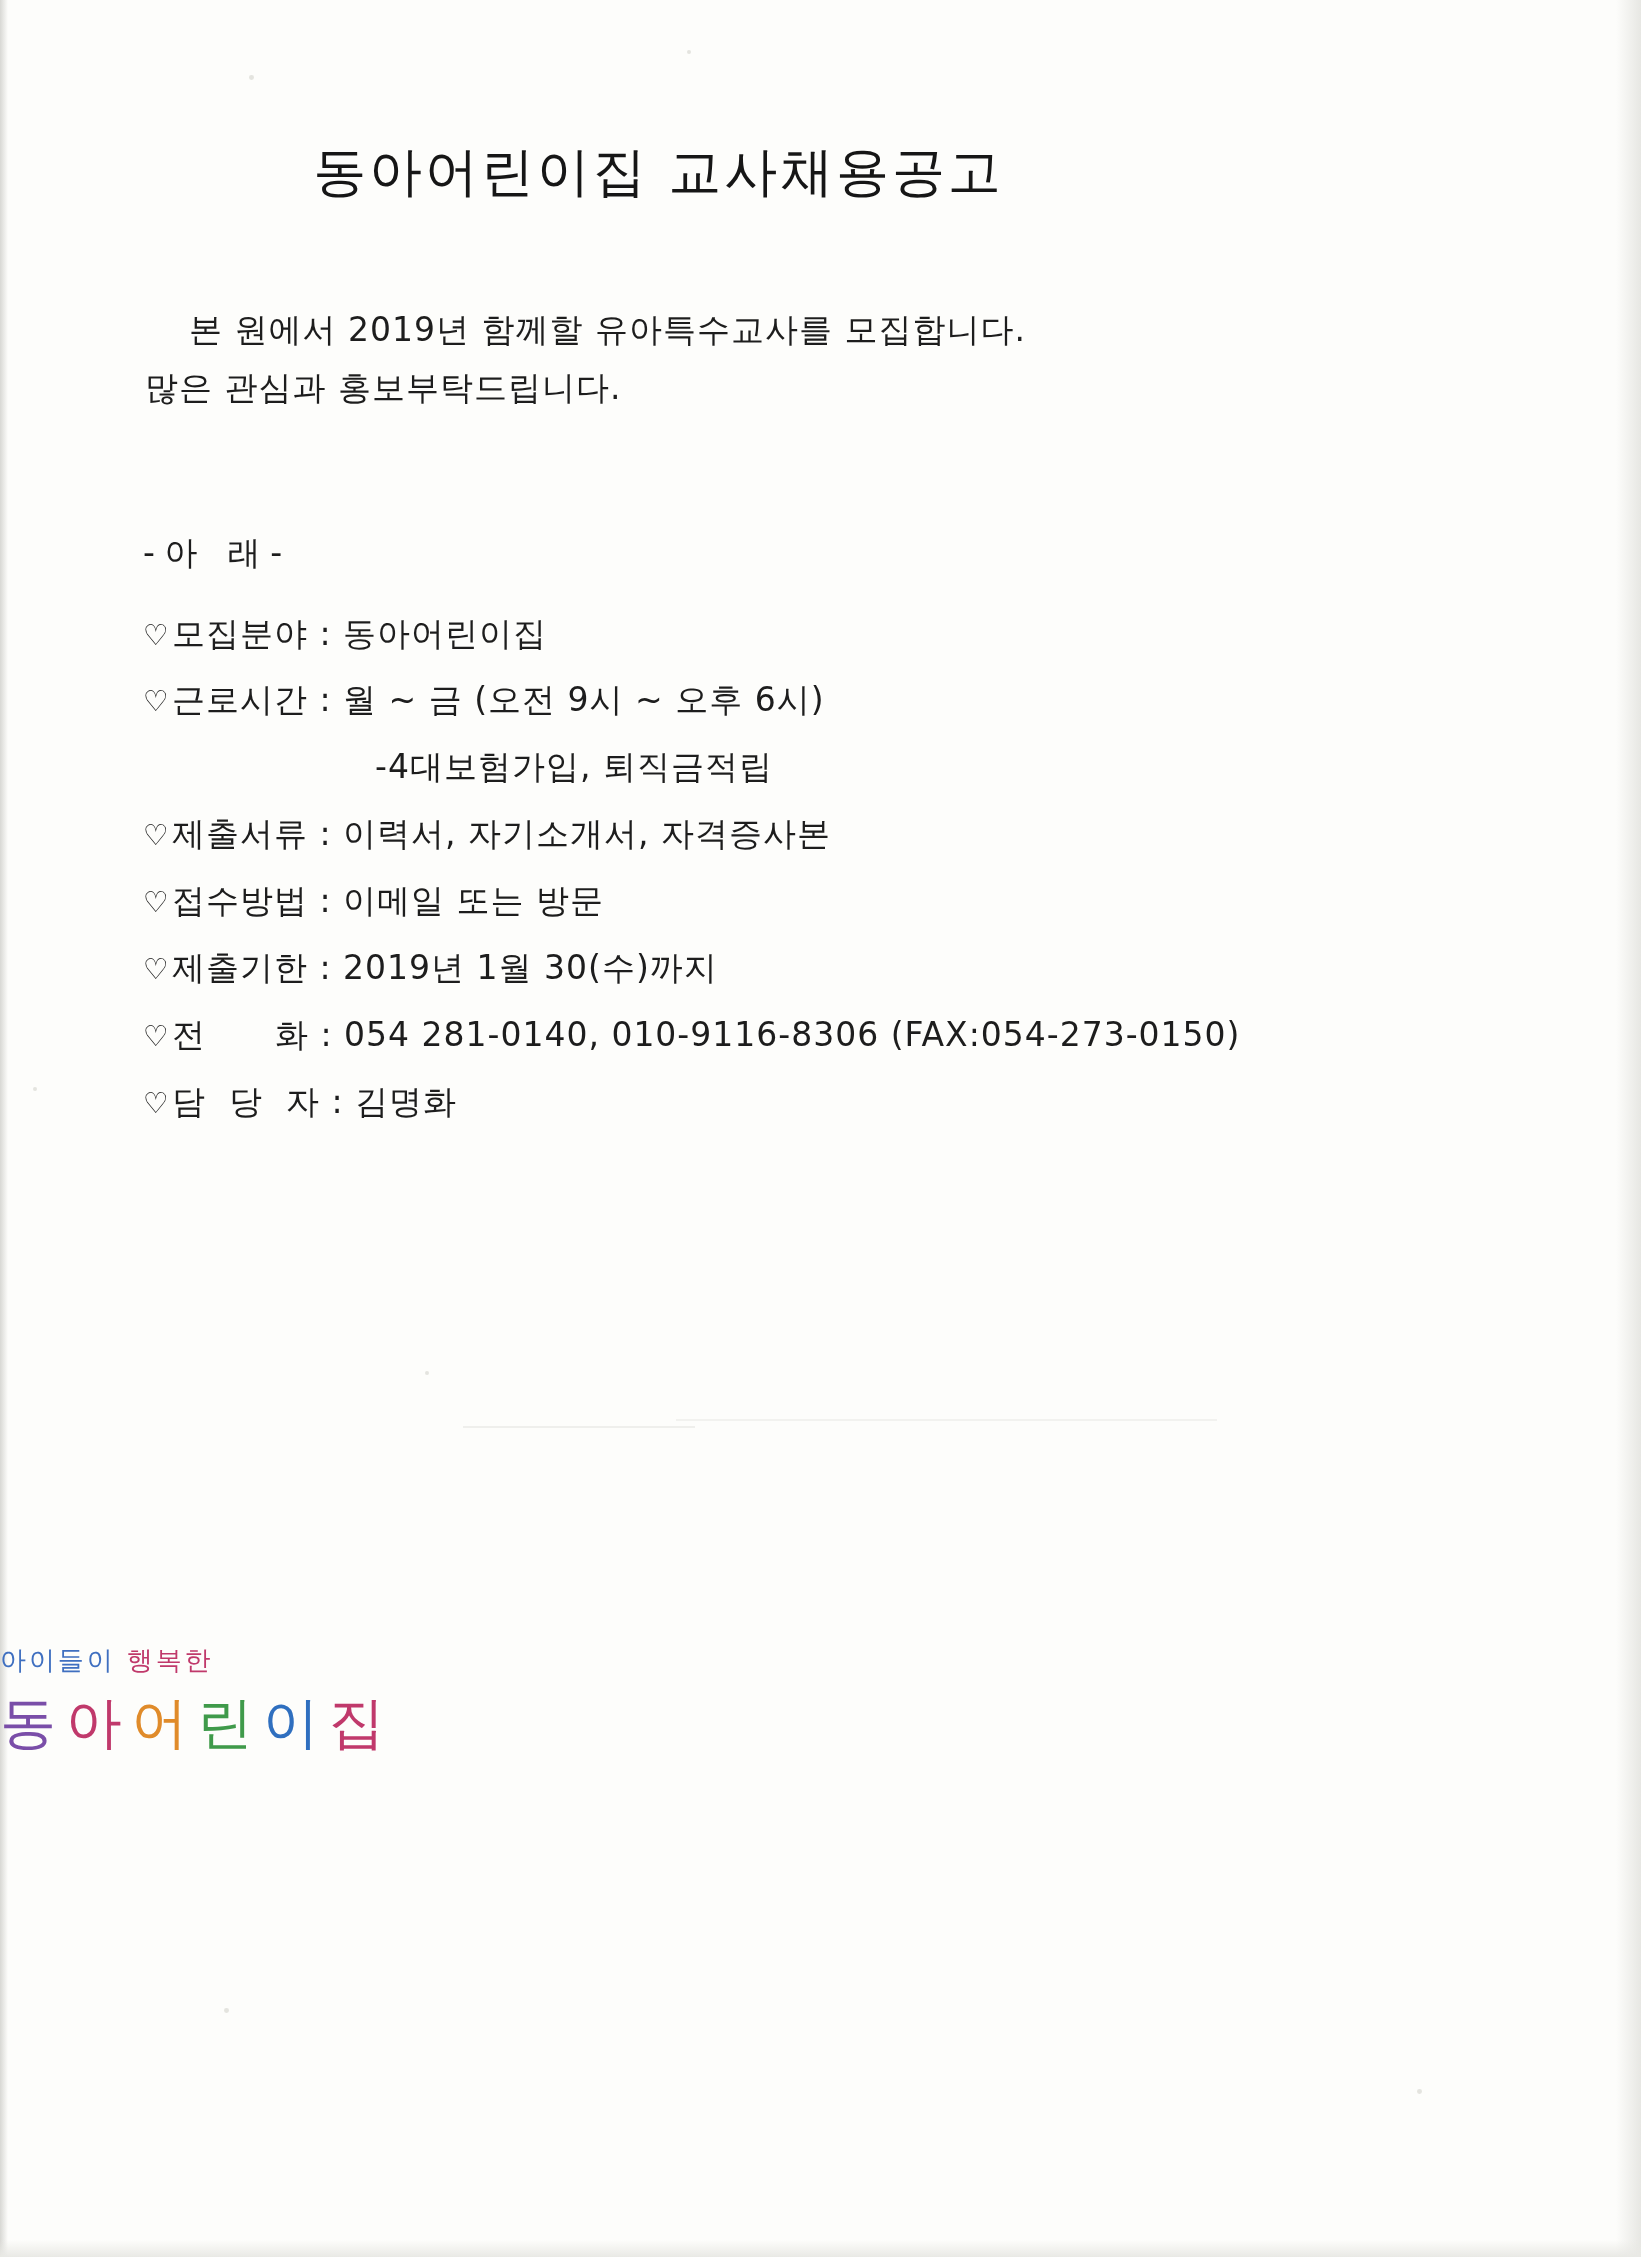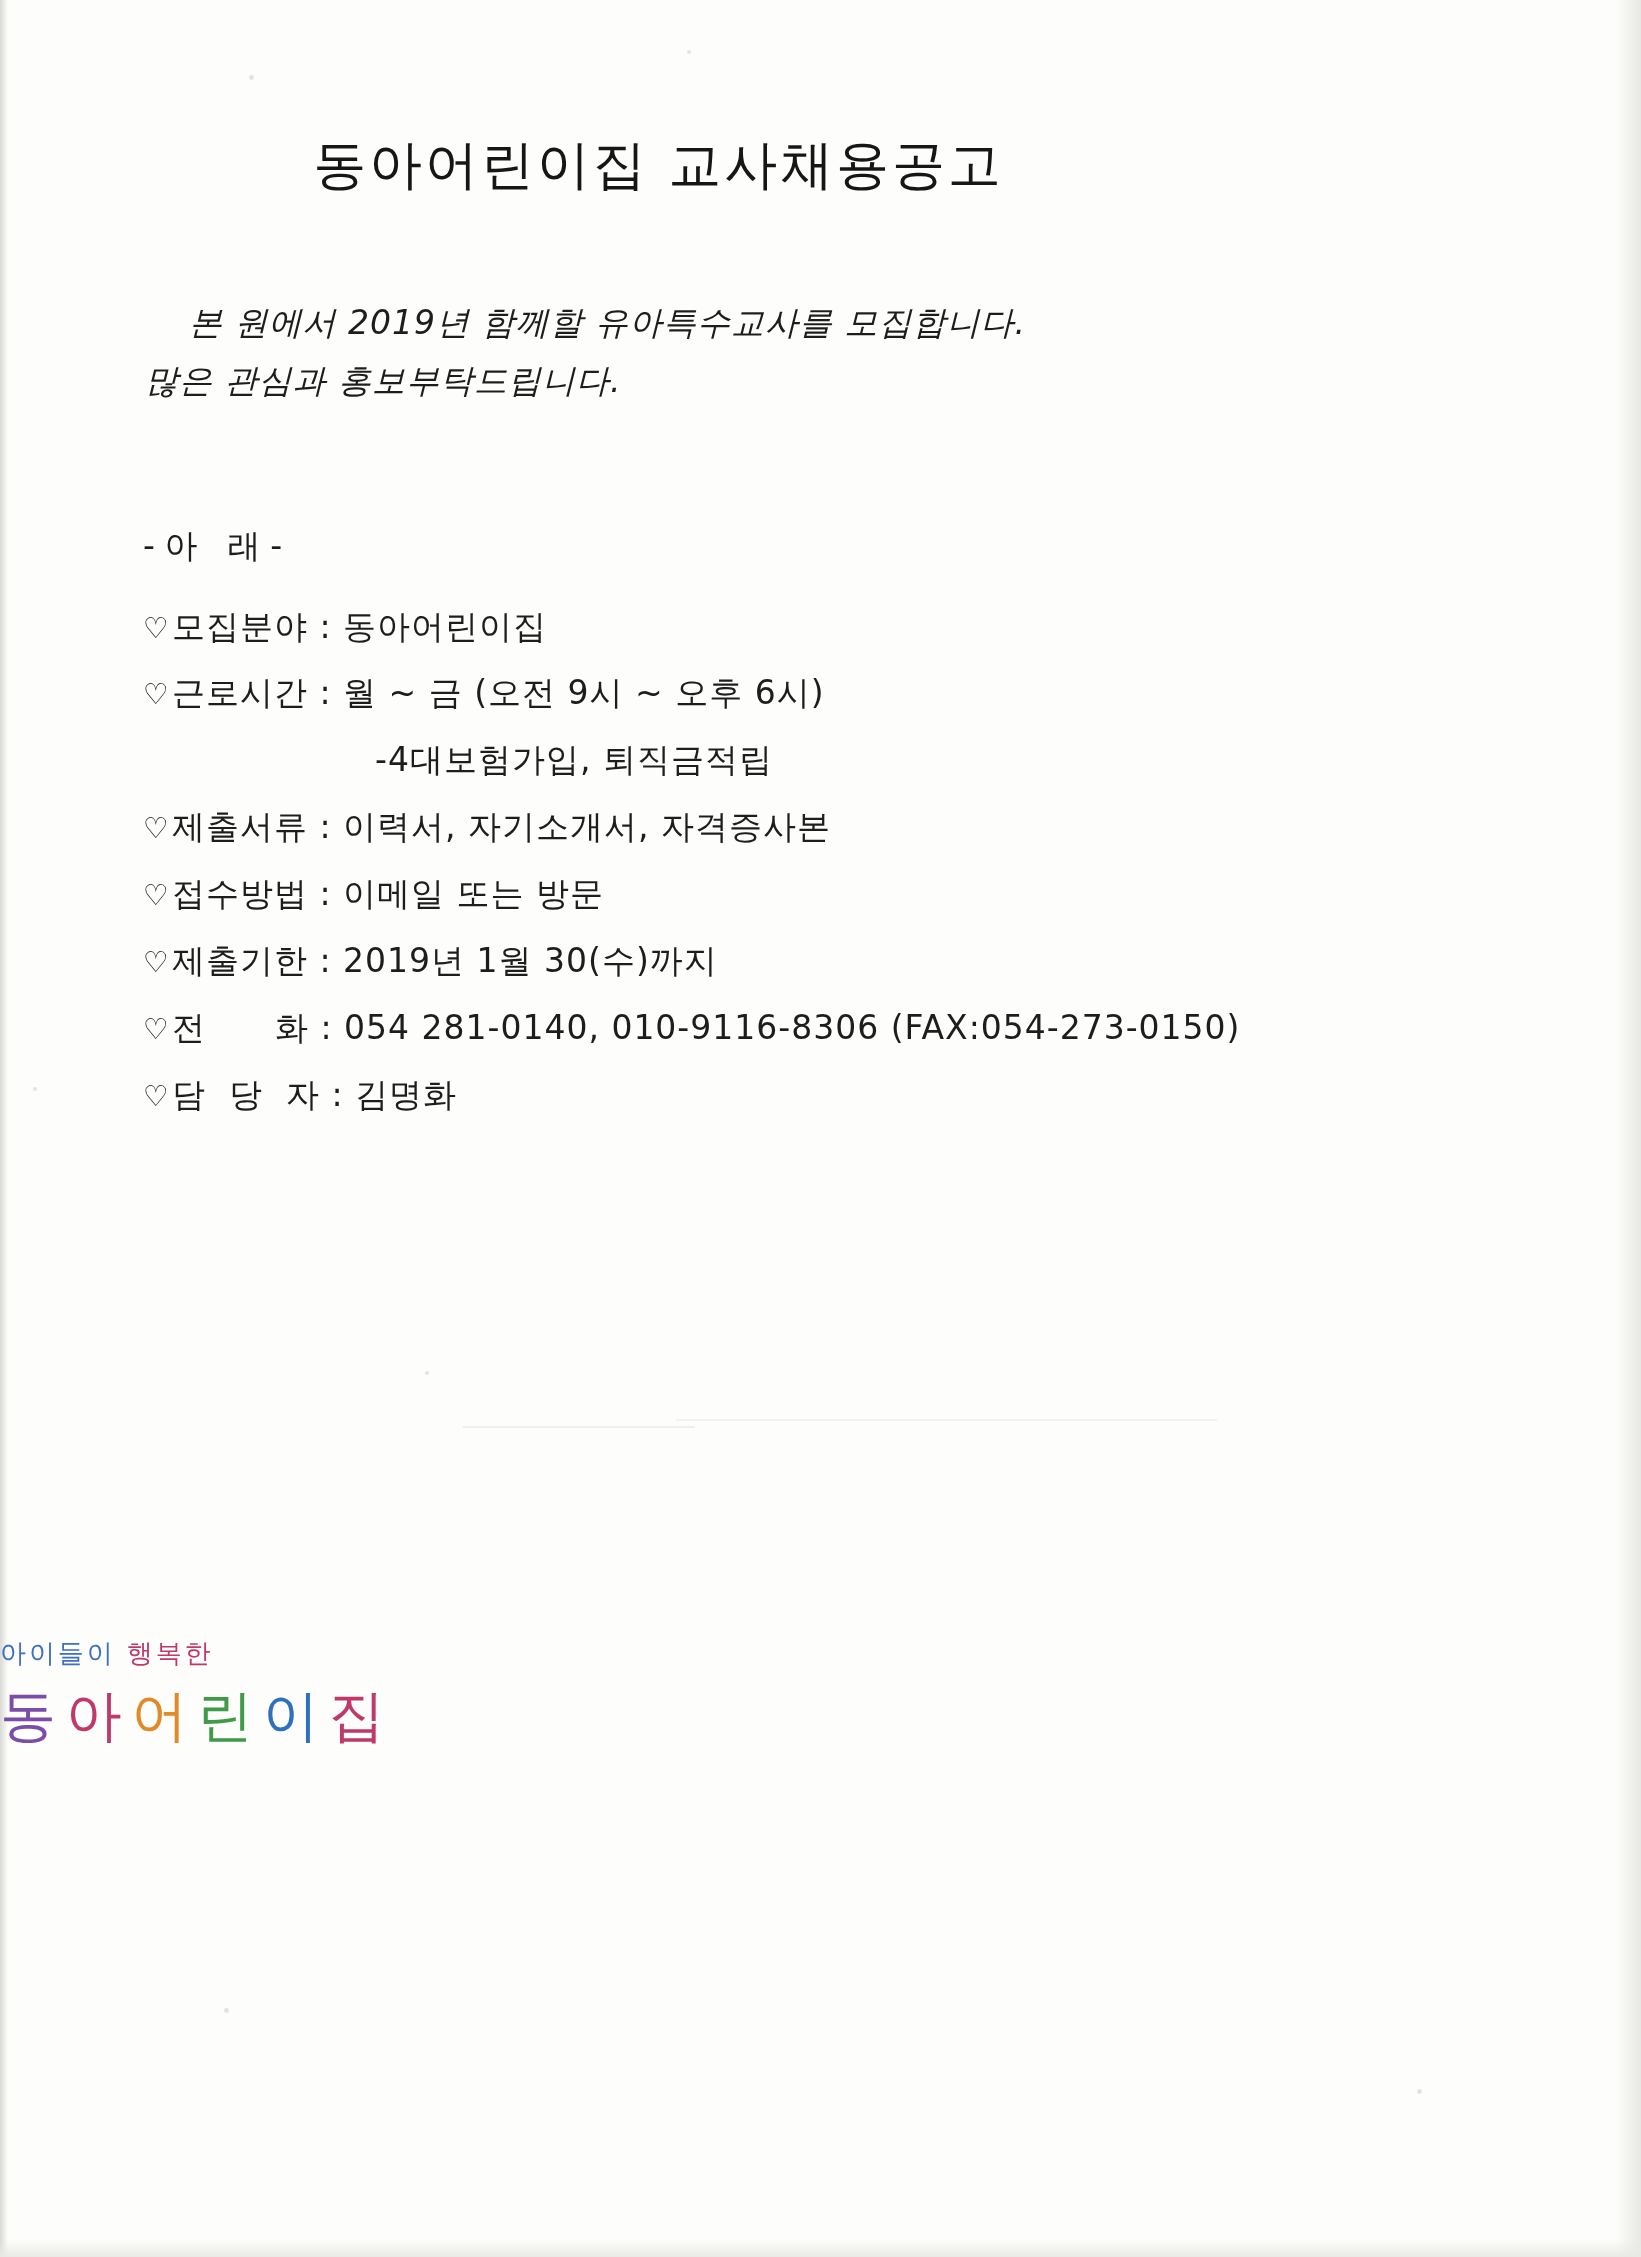--- a/index.html
+++ b/index.html
@@ -42,41 +42,40 @@
   .speck {
     position: absolute;
     background: #cfcfc9;
     border-radius: 50%;
     opacity: .55;
     pointer-events: none;
   }
 
   .doc {
     position: absolute;
-    left: 0; top: 4px;
+    left: 0; top: 11px;
     width: 1317px;
     color: #1d1d1d;
   }
 
   .title {
     text-align: center;
     font-size: 53px;
     letter-spacing: 2.9px;
     margin: 126px 0 0 0;
     font-weight: 400;
     color: #161616;
   }
 
   .intro {
     margin: 92px 0 0 0;
     padding: 0 145px 0 145px;
     font-size: 33px;
     line-height: 1.75;
     letter-spacing: 1px;
-    font-style: italic;
   }
   .intro .l1 { text-indent: 44px; }
 
   .below-label {
     margin: 114px 0 16px 0;
     padding-left: 143px;
     font-size: 33px;
     letter-spacing: 9.7px;
   }
 

